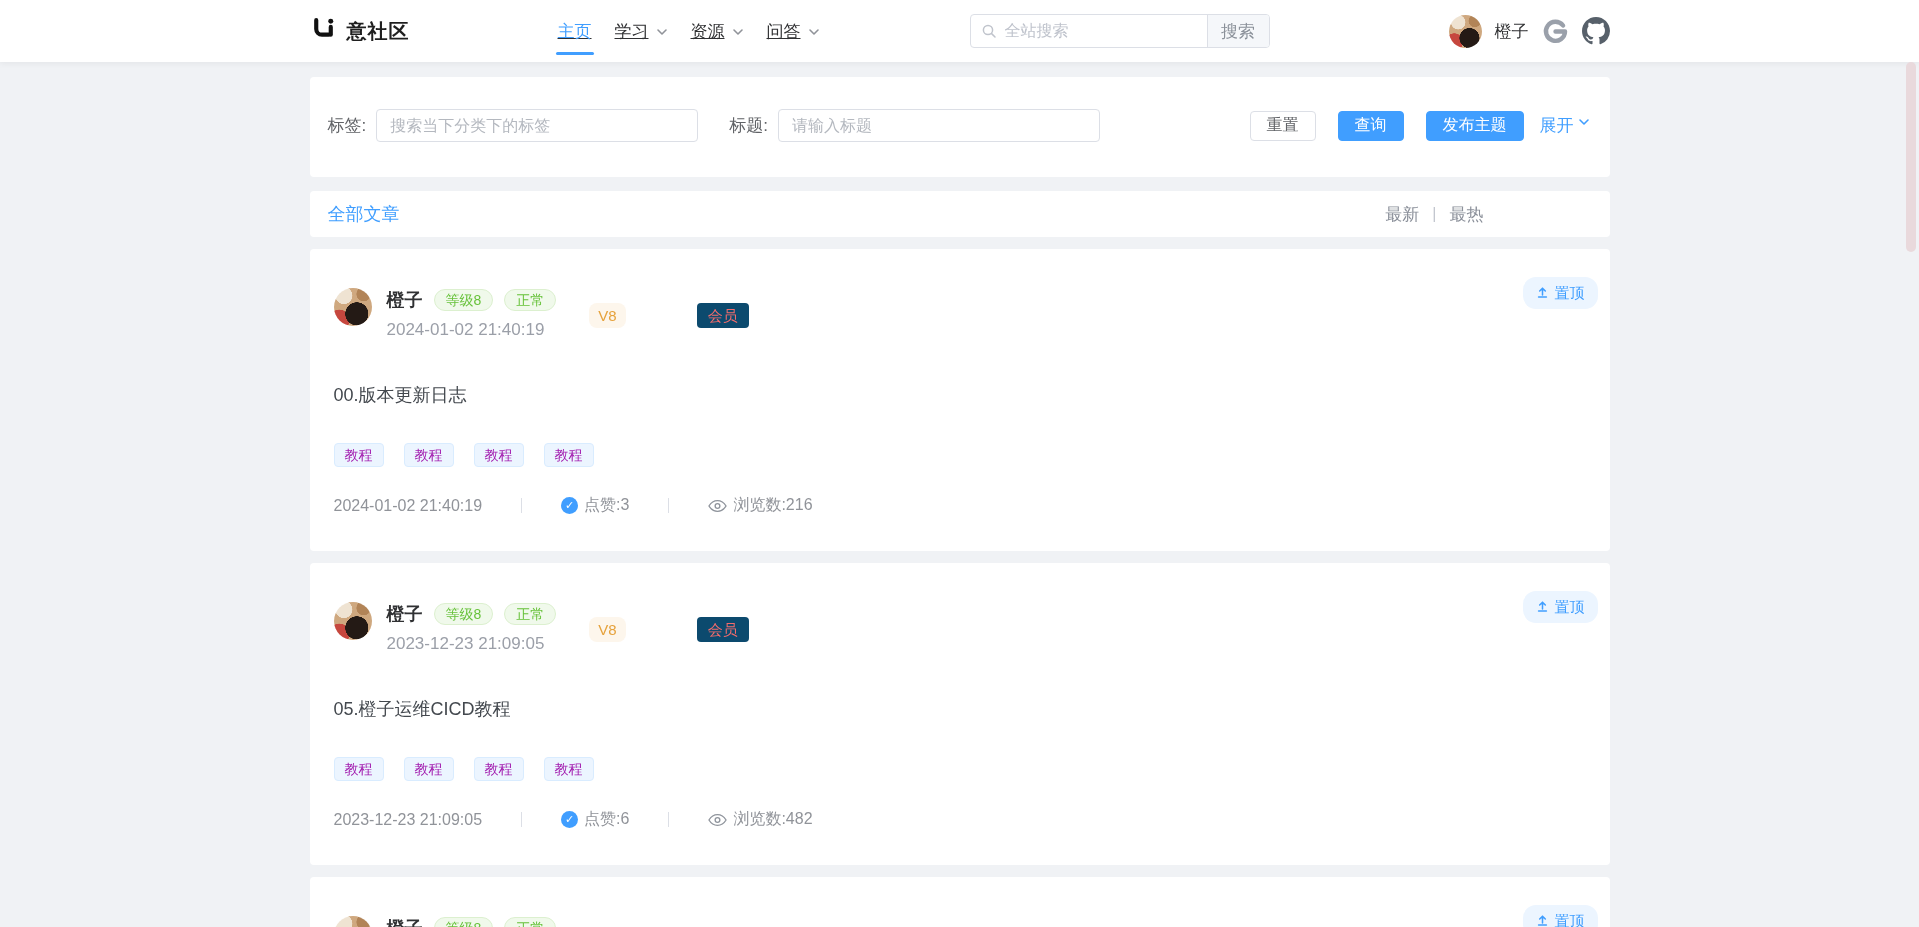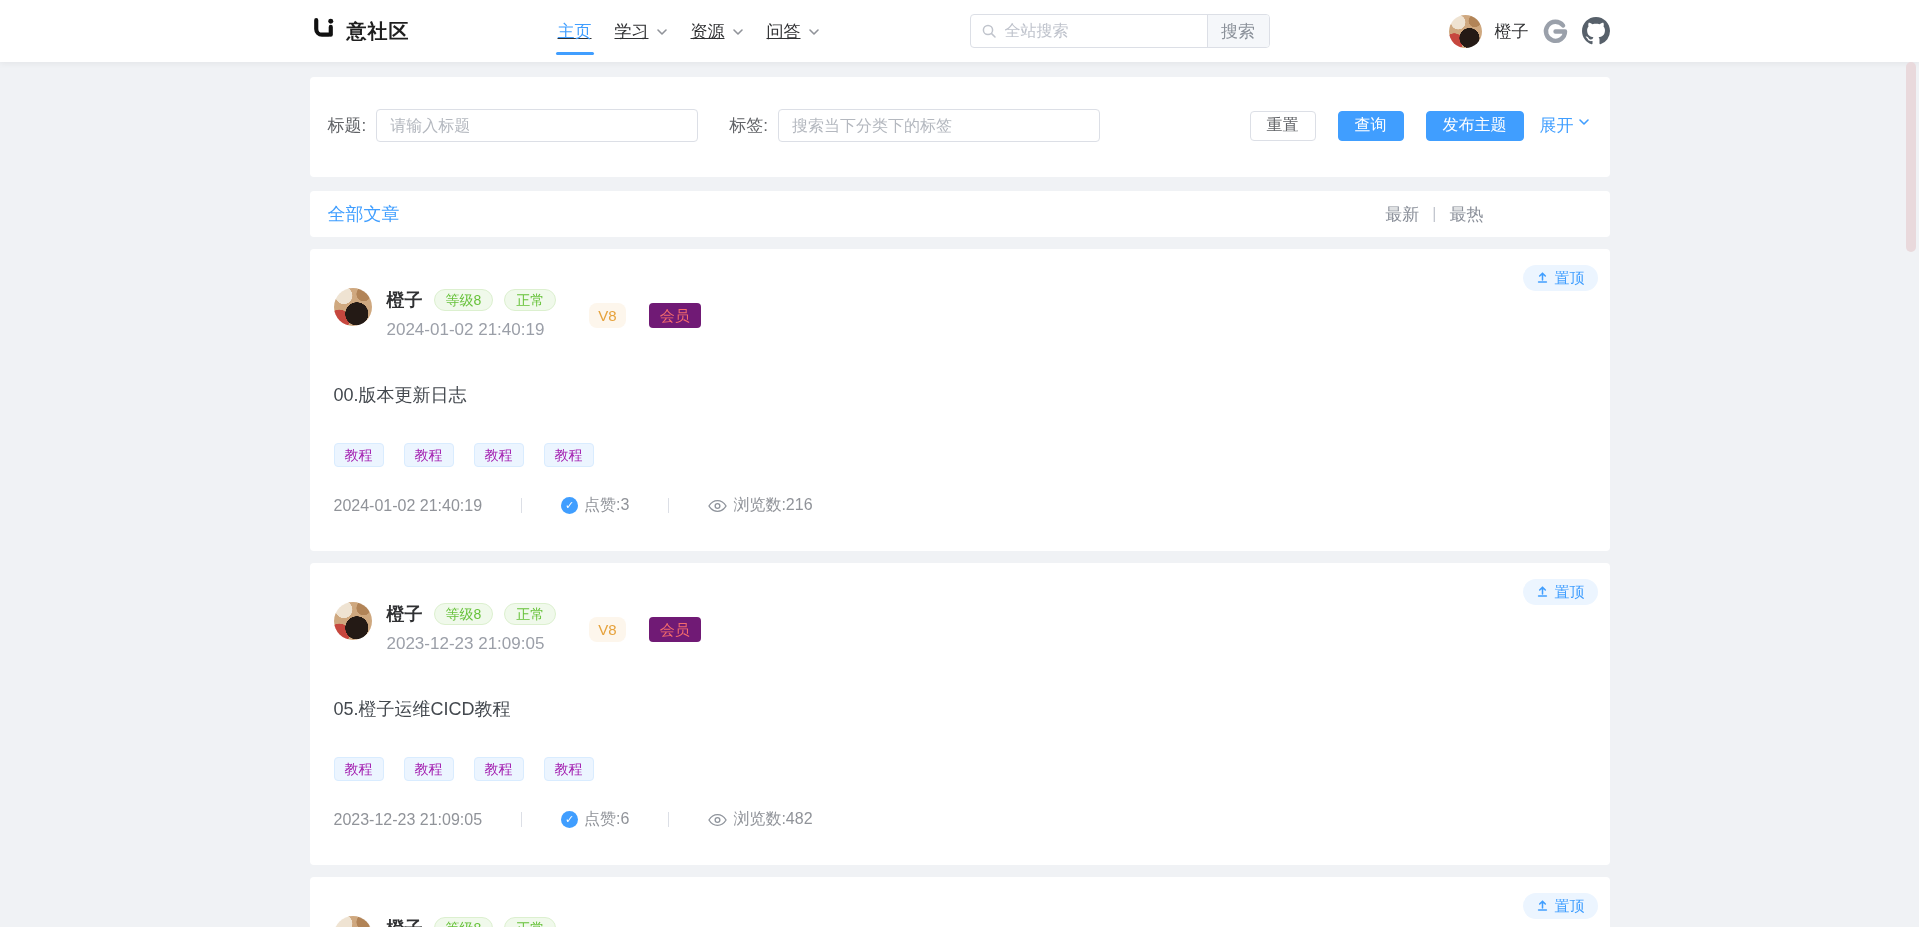--- a/index.html
+++ b/index.html
@@ -48,37 +48,37 @@
   .expand-link { color:#409eff; font-size:17px; display:flex; align-items:flex-start; gap:4px; cursor:pointer; margin-left:-6px; }
   .expand-link .nav-chevron { color:#409eff; }
   
   .list-bar { margin-top:14px; background:#fff; border-radius:4px; height:46px; display:flex; align-items:center; justify-content:space-between; padding:0 0 0 18px; }
   .all-articles { color:#409eff; font-size:18px; cursor:pointer; }
   .sort { display:flex; align-items:center; gap:13px; color:#8a8f99; font-size:17px; padding-right:126px; }
   .sort-item { cursor:pointer; }
   .sort-divider { color:#c3c7cf; font-size:16px; }
   
   .post-card { margin-top:12px; background:#fff; border-radius:4px; position:relative; padding:39px 24px 35px 24px; }
-  .pin-btn { position:absolute; top:16px; right:12px; height:26px; padding:0 13px; border:none; border-radius:13px; background:#ecf5ff; color:#409eff; font-size:15px; display:flex; align-items:center; gap:6px; cursor:pointer; font-family:inherit; }
+  .pin-btn { position:absolute; top:28px; right:12px; height:32px; padding:0 13px; border:none; border-radius:13px; background:#ecf5ff; color:#409eff; font-size:15px; display:flex; align-items:center; gap:6px; cursor:pointer; font-family:inherit; }
   .post-header { display:flex; align-items:flex-start; }
   .avatar { width:38px; height:38px; border-radius:50%; flex:none; cursor:pointer;
     background:
       radial-gradient(circle at 60% 68%, #241a15 0 33%, rgba(0,0,0,0) 34%),
       radial-gradient(circle at 26% 20%, #efe3d2 0 20%, rgba(0,0,0,0) 21%),
       radial-gradient(circle at 78% 16%, #b28457 0 16%, rgba(0,0,0,0) 17%),
       radial-gradient(circle at 14% 84%, #c6473e 0 22%, rgba(0,0,0,0) 23%),
       #cfa87f; }
   .author-col { margin-left:15px; }
   .author-row { display:flex; align-items:center; gap:11px; }
   .author-name { font-size:18px; font-weight:bold; color:#303133; cursor:pointer; }
   .badge-green { background:#f0f9eb; border:1px solid #dcf0cf; color:#67c23a; border-radius:12px; font-size:14px; padding:3px 11px; line-height:1; }
   .post-date { margin-top:8px; color:#9b9fa8; font-size:17px; }
   .vip-col { margin-left:33px; margin-top:15px; display:flex; gap:23px; }
   .badge-orange { background:#fdf6ec; color:#e6a23c; border-radius:8px; font-size:15px; padding:5px 9px; line-height:1; }
-  .badge-pink { background:#701a75; color:#f56c6c; border-radius:4px; font-size:15px; padding:5px 11px; line-height:1; }
+  .badge-pink { background:#0c4a6e; color:#f56c6c; border-radius:4px; font-size:15px; padding:5px 11px; line-height:1;margin-left:48px; }
   .post-title { margin-top:43px; font-size:18px; color:#43484e; cursor:pointer; }
   .post-tags { margin-top:36px; display:flex; gap:20px; }
   .tag-pill { background:#ecf5ff; border:1px solid #d9ecff; color:#a21caf; border-radius:4px; font-size:14px; height:24px; line-height:22px; padding:0 10px; cursor:pointer; }
   .post-footer { margin-top:28px; display:flex; align-items:center; color:#909399; font-size:16px; }
   .f-divider { width:1px; height:15px; background:#dcdfe6; margin:0 39px; }
   .like-wrap, .views-wrap { display:flex; align-items:center; gap:6px; }
   .like-icon { width:17px; height:17px; border-radius:50%; background:#409eff; color:#fff; font-size:11px; line-height:17px; text-align:center; flex:none; }
   .views-icon { display:flex; color:#8f949c; }
   
   .scrollbar-thumb { position:absolute; top:62px; right:3px; width:10px; height:190px; border-radius:5px; background:#e9d9dc; z-index:9; }
@@ -154,26 +154,26 @@
           </svg>
       </span>
     </div>
   </div>
 </header>
 
 <main class="container">
 
   <section class="filter-card">
     <div class="filter-field">
+      <span class="filter-label">标签:</span>
+      <input class="filter-input" type="text" placeholder="搜索当下分类下的标签" style="">
+    </div>
+    <div class="filter-field">
       <span class="filter-label">标题:</span>
       <input class="filter-input" type="text" placeholder="请输入标题" style="">
-    </div>
-    <div class="filter-field">
-      <span class="filter-label">标签:</span>
-      <input class="filter-input" type="text" placeholder="搜索当下分类下的标签" style="">
     </div>
     <div class="filter-actions">
       <button class="btn btn-plain">重置</button>
       <button class="btn btn-primary">查询</button>
       <button class="btn btn-primary">发布主题</button>
       <a class="expand-link">
         <span>展开</span>
         <span class="nav-chevron">
             <svg width="12" height="12" viewBox="0 0 12 12">
               <path d="M2 4l4 4 4-4" fill="none" stroke="currentColor" stroke-width="1.6" stroke-linecap="round" stroke-linejoin="round"></path>

